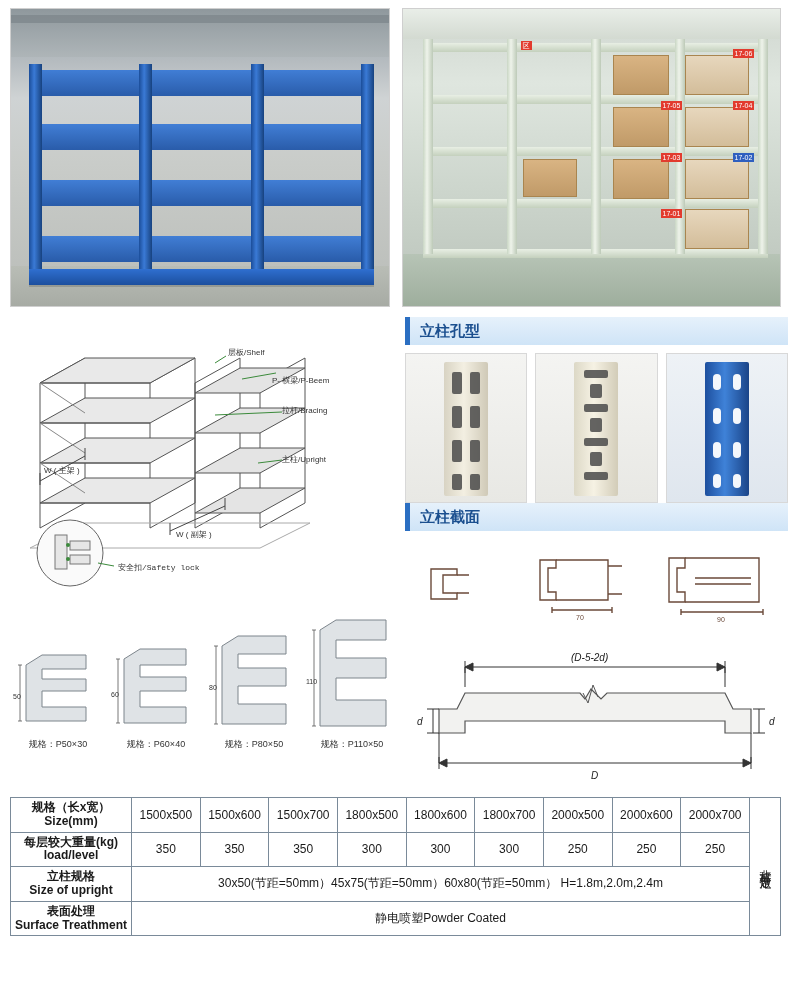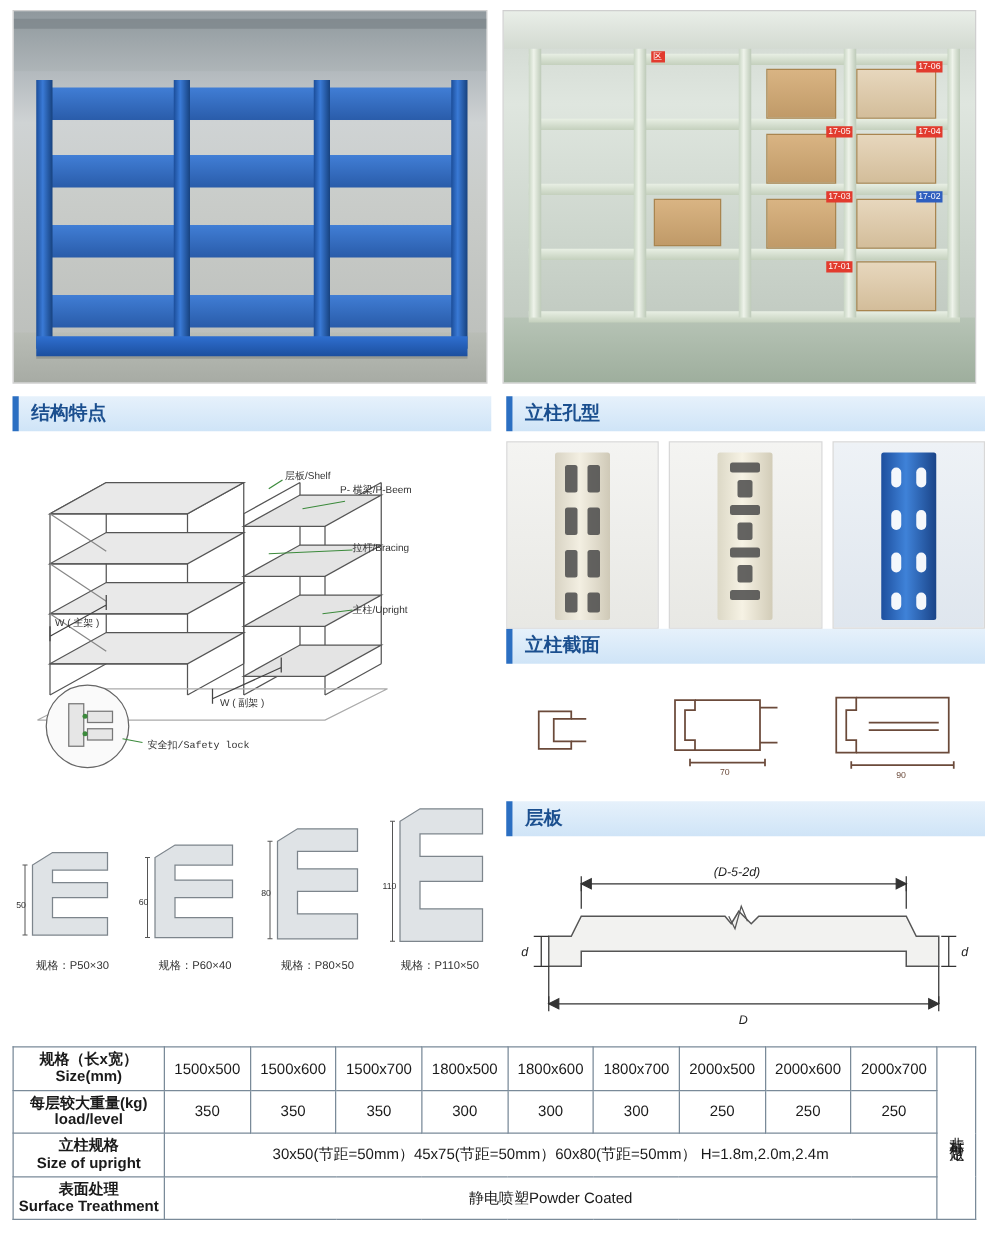--- a/index.html
+++ b/index.html
@@ -221,21 +221,20 @@
       <div class="tag blue" style="left:330px;top:144px;">17-02</div>
       <div class="tag" style="left:258px;top:200px;">17-01</div>
       <div class="tag" style="left:118px;top:32px;background:#e23b2e;">区</div>
     </div>
   </div>
 
   <div class="cols">
 
     <div class="col-left">
 
-      <div class="bar">结构特点</div>
 
       <div class="diagram-box">
         <svg class="dia-svg" width="383" height="270" viewBox="0 0 383 270">
 
           <g stroke="#555" stroke-width="1" fill="none">
 
             <path d="M30 60 L30 205 M75 35 L75 180 M30 60 L75 35 M30 205 L75 180"></path>
 
             <path d="M140 60 L140 205 M185 35 L185 180 M140 60 L185 35 M140 205 L185 180"></path>
 
@@ -278,21 +277,21 @@
             <rect x="60" y="232" width="20" height="9"></rect>
           </g>
           <g fill="#3b8a3b">
             <circle cx="58" cy="222" r="2"></circle>
               <circle cx="58" cy="236" r="2"></circle>
           </g>
           <path d="M88 240 L104 243" stroke="#3b8a3b" stroke-width="1" fill="none"></path>
         </svg>
 
         <div class="dia-label" style="left:218px;top:24px;">层板/Shelf</div>
-        <div class="dia-label" style="left:262px;top:35px;">P- 横梁/P-Beem</div>
+        <div class="dia-label" style="left:262px;top:52px;">P- 横梁/P-Beem</div>
         <div class="dia-label" style="left:272px;top:82px;">拉杆/Bracing</div>
         <div class="dia-label" style="left:272px;top:131px;">主柱/Upright</div>
         <div class="dia-label" style="left:34px;top:142px;">W ( 主架 )</div>
         <div class="dia-label" style="left:166px;top:206px;">W ( 副架 )</div>
         <div class="dia-label" style="left:108px;top:239px;font-family:Liberation Mono, monospace;">安全扣/Safety lock</div>
       </div>
 
 
       <div class="beams">
         <div class="beam-item">
@@ -410,21 +409,20 @@
           <g stroke="#6b4a3a" stroke-width="1.4" fill="none">
             <path d="M14 14 L14 58 L30 58 L30 48 L22 48 L22 24 L30 24 L30 14 Z"></path>
             <path d="M30 14 L104 14 L104 58 L30 58"></path>
             <path d="M40 34 L96 34 M40 40 L96 40"></path>
             <path d="M26 68 L108 68 M26 65 L26 71 M108 65 L108 71"></path>
           </g>
           <text x="62" y="78" font-size="7" fill="#6b4a3a" font-family="Liberation Sans">90</text>
         </svg>
       </div>
 
-      <div class="bar" style="margin-top:12px;">层板</div>
 
       <div class="panel-box">
         <svg width="383" height="150" viewBox="0 0 383 150">
 
           <g stroke="#333" stroke-width="1" fill="none">
             <path d="M60 30 L320 30"></path>
             <path d="M60 24 L60 36 M320 24 L320 36"></path>
             <path d="M60 30 L68 26 L68 34 Z" fill="#333"></path>
             <path d="M320 30 L312 26 L312 34 Z" fill="#333"></path>
             <path d="M60 30 L60 50 M320 30 L320 50"></path>

